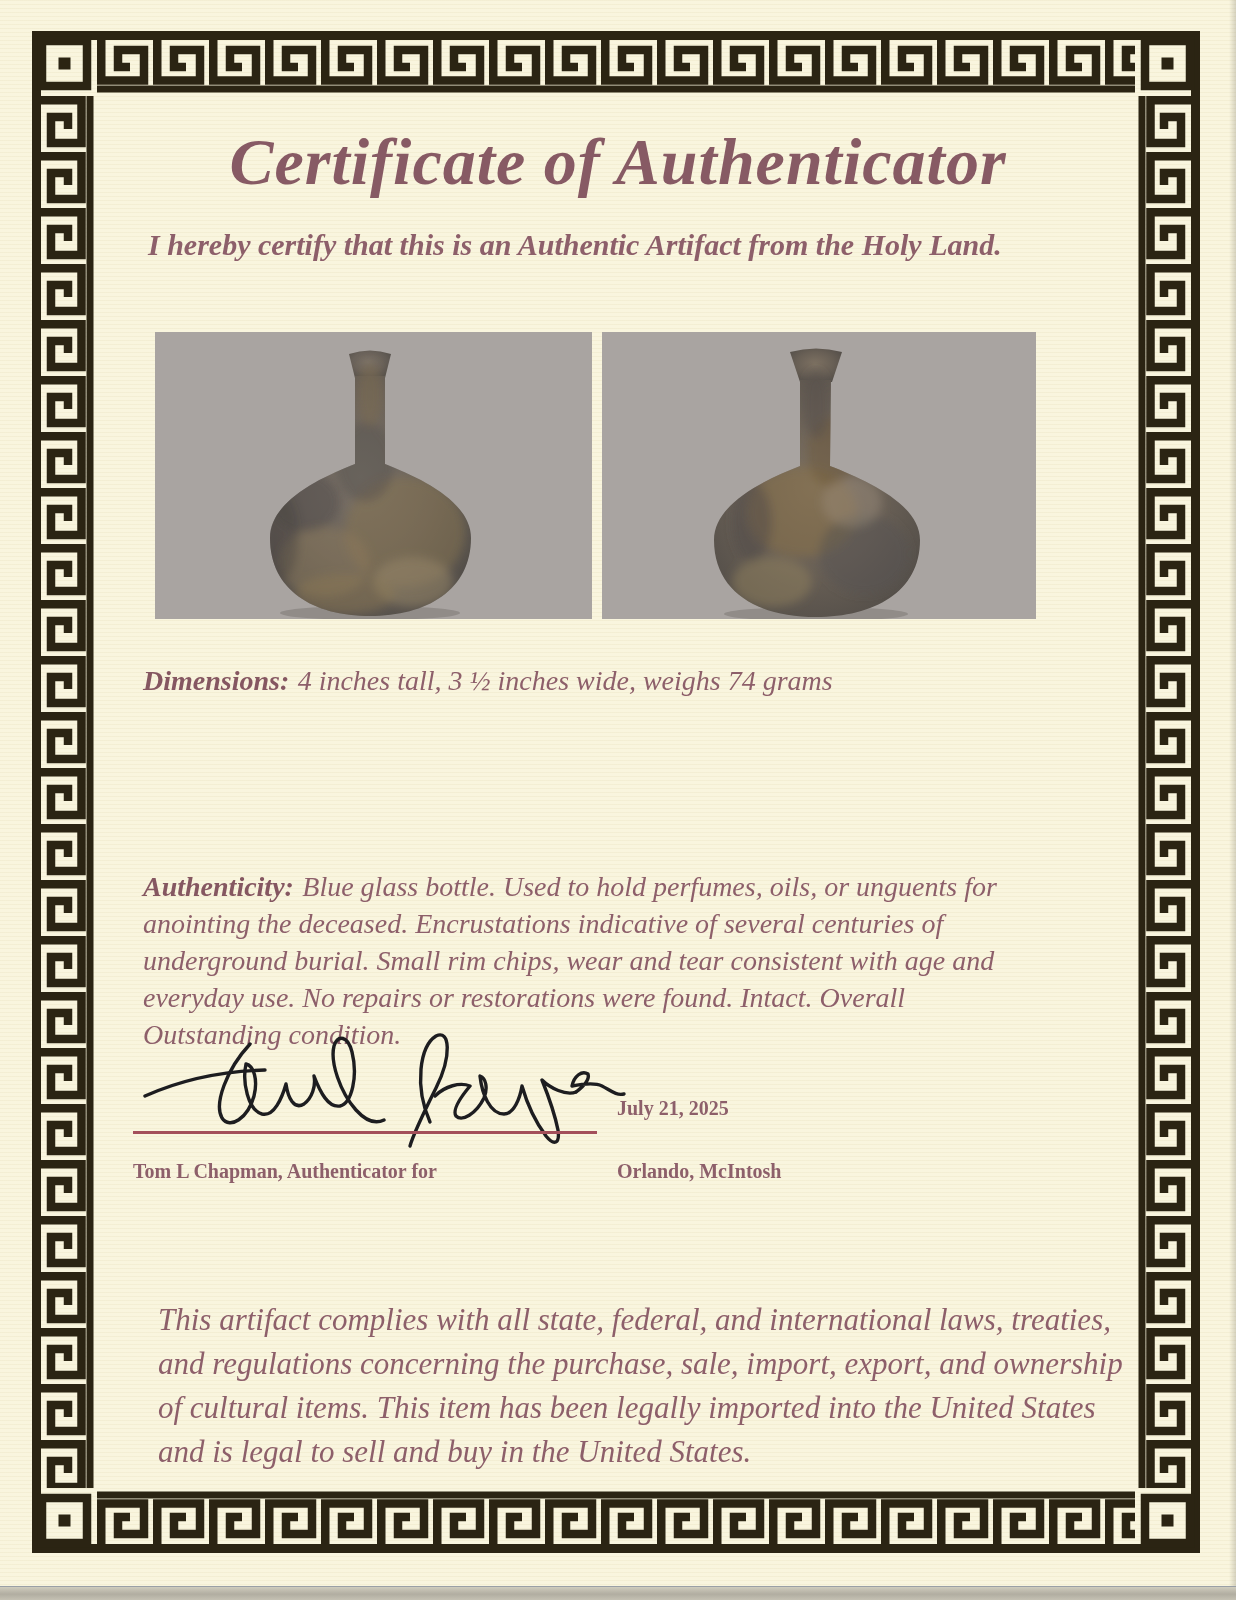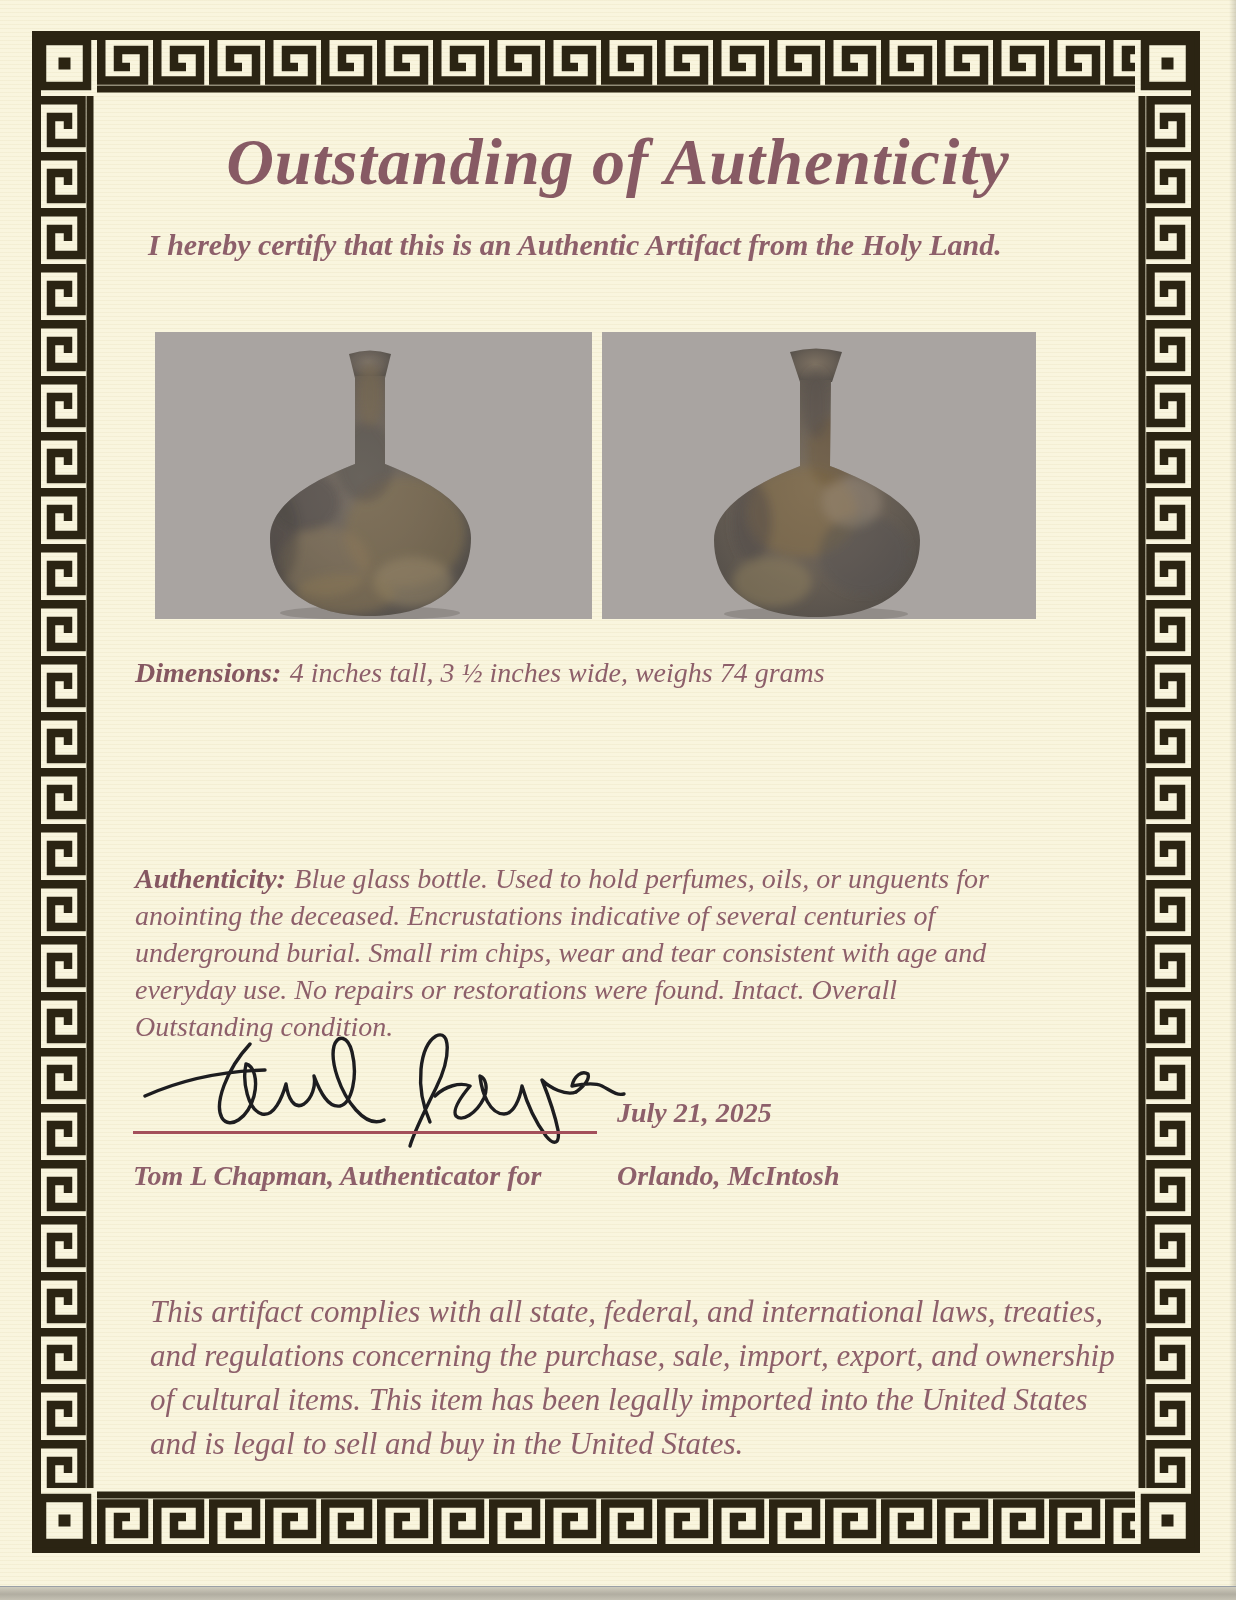--- a/index.html
+++ b/index.html
@@ -24,35 +24,35 @@
     position:absolute;left:148px;white-space:nowrap;
     font-style:italic;font-weight:700;font-size:30px;color:#8d5f6a;
   }
   .intro1{top:228px;}
   .intro2{top:281px;}
   .photo{position:absolute;top:332px;height:287px;background:#a9a4a1;}
   .photo.left{left:155px;width:437px;}
   .photo.right{left:602px;width:434px;}
   .para{
     position:absolute;font-style:italic;font-size:28px;line-height:37px;
-    color:#8d5f6a;margin:4px;
+    color:#8d5f6a;margin:12px;
   }
   .para b{font-weight:700;color:#855761;margin-right:0.3em;}
   .dimensions{left:131px;top:650px;width:950px;white-space:nowrap;}
   .provenance{left:131px;top:706px;width:905px;}
   .description{left:131px;top:856px;width:905px;}
   .sig-svg{position:absolute;left:130px;top:1026px;}
   .sig-line{
     position:absolute;left:133px;top:1131px;width:464px;height:3px;
     background:#a34f5a;
   }
   .sig-col-left{left:133px;}
   .sig-col-right{left:617px;}
   .sig-text{
-    position:absolute;font-style:italic;font-weight:700;font-size:28px;
+    position:absolute;font-weight:700;font-size:20px;
     color:#8d5f6a;white-space:nowrap;margin:0;
   }
   .row-date{top:1097px;}
   .row-name{top:1160px;}
   .row-org{top:1212px;}
   .legal{
     left:146px;top:1286px;width:985px;
     font-size:31px;line-height:44px;font-family:Liberation Serif, serif;
   }
   .scan-right{
@@ -101,21 +101,21 @@
     <g transform="translate(1232,0) scale(-1,1)">
       <rect x="41" y="96" width="49" height="1392" fill="url(#pV)"></rect>
     </g>
 
     <use href="#cornerMotif" x="32" y="31"></use>
     <use href="#cornerMotif" x="1135" y="31"></use>
     <use href="#cornerMotif" x="32" y="1488"></use>
     <use href="#cornerMotif" x="1135" y="1488"></use>
   </svg>
 
-  <div class="title">Outstanding of Authenticity</div>
+  <div class="title">Certificate of Authenticator</div>
   <div class="intro intro1">I hereby certify that this is an Authentic Artifact from the Holy Land.</div>
 
   <div class="photo left">
     <svg width="437" height="287" viewBox="0 0 437 287">
       <defs>
         <radialGradient id="g1" cx="45%" cy="42%" r="65%">
           <stop offset="0%" stop-color="#7b7268"></stop>
           <stop offset="55%" stop-color="#6a625a"></stop>
           <stop offset="100%" stop-color="#544f4a"></stop>
         </radialGradient>

